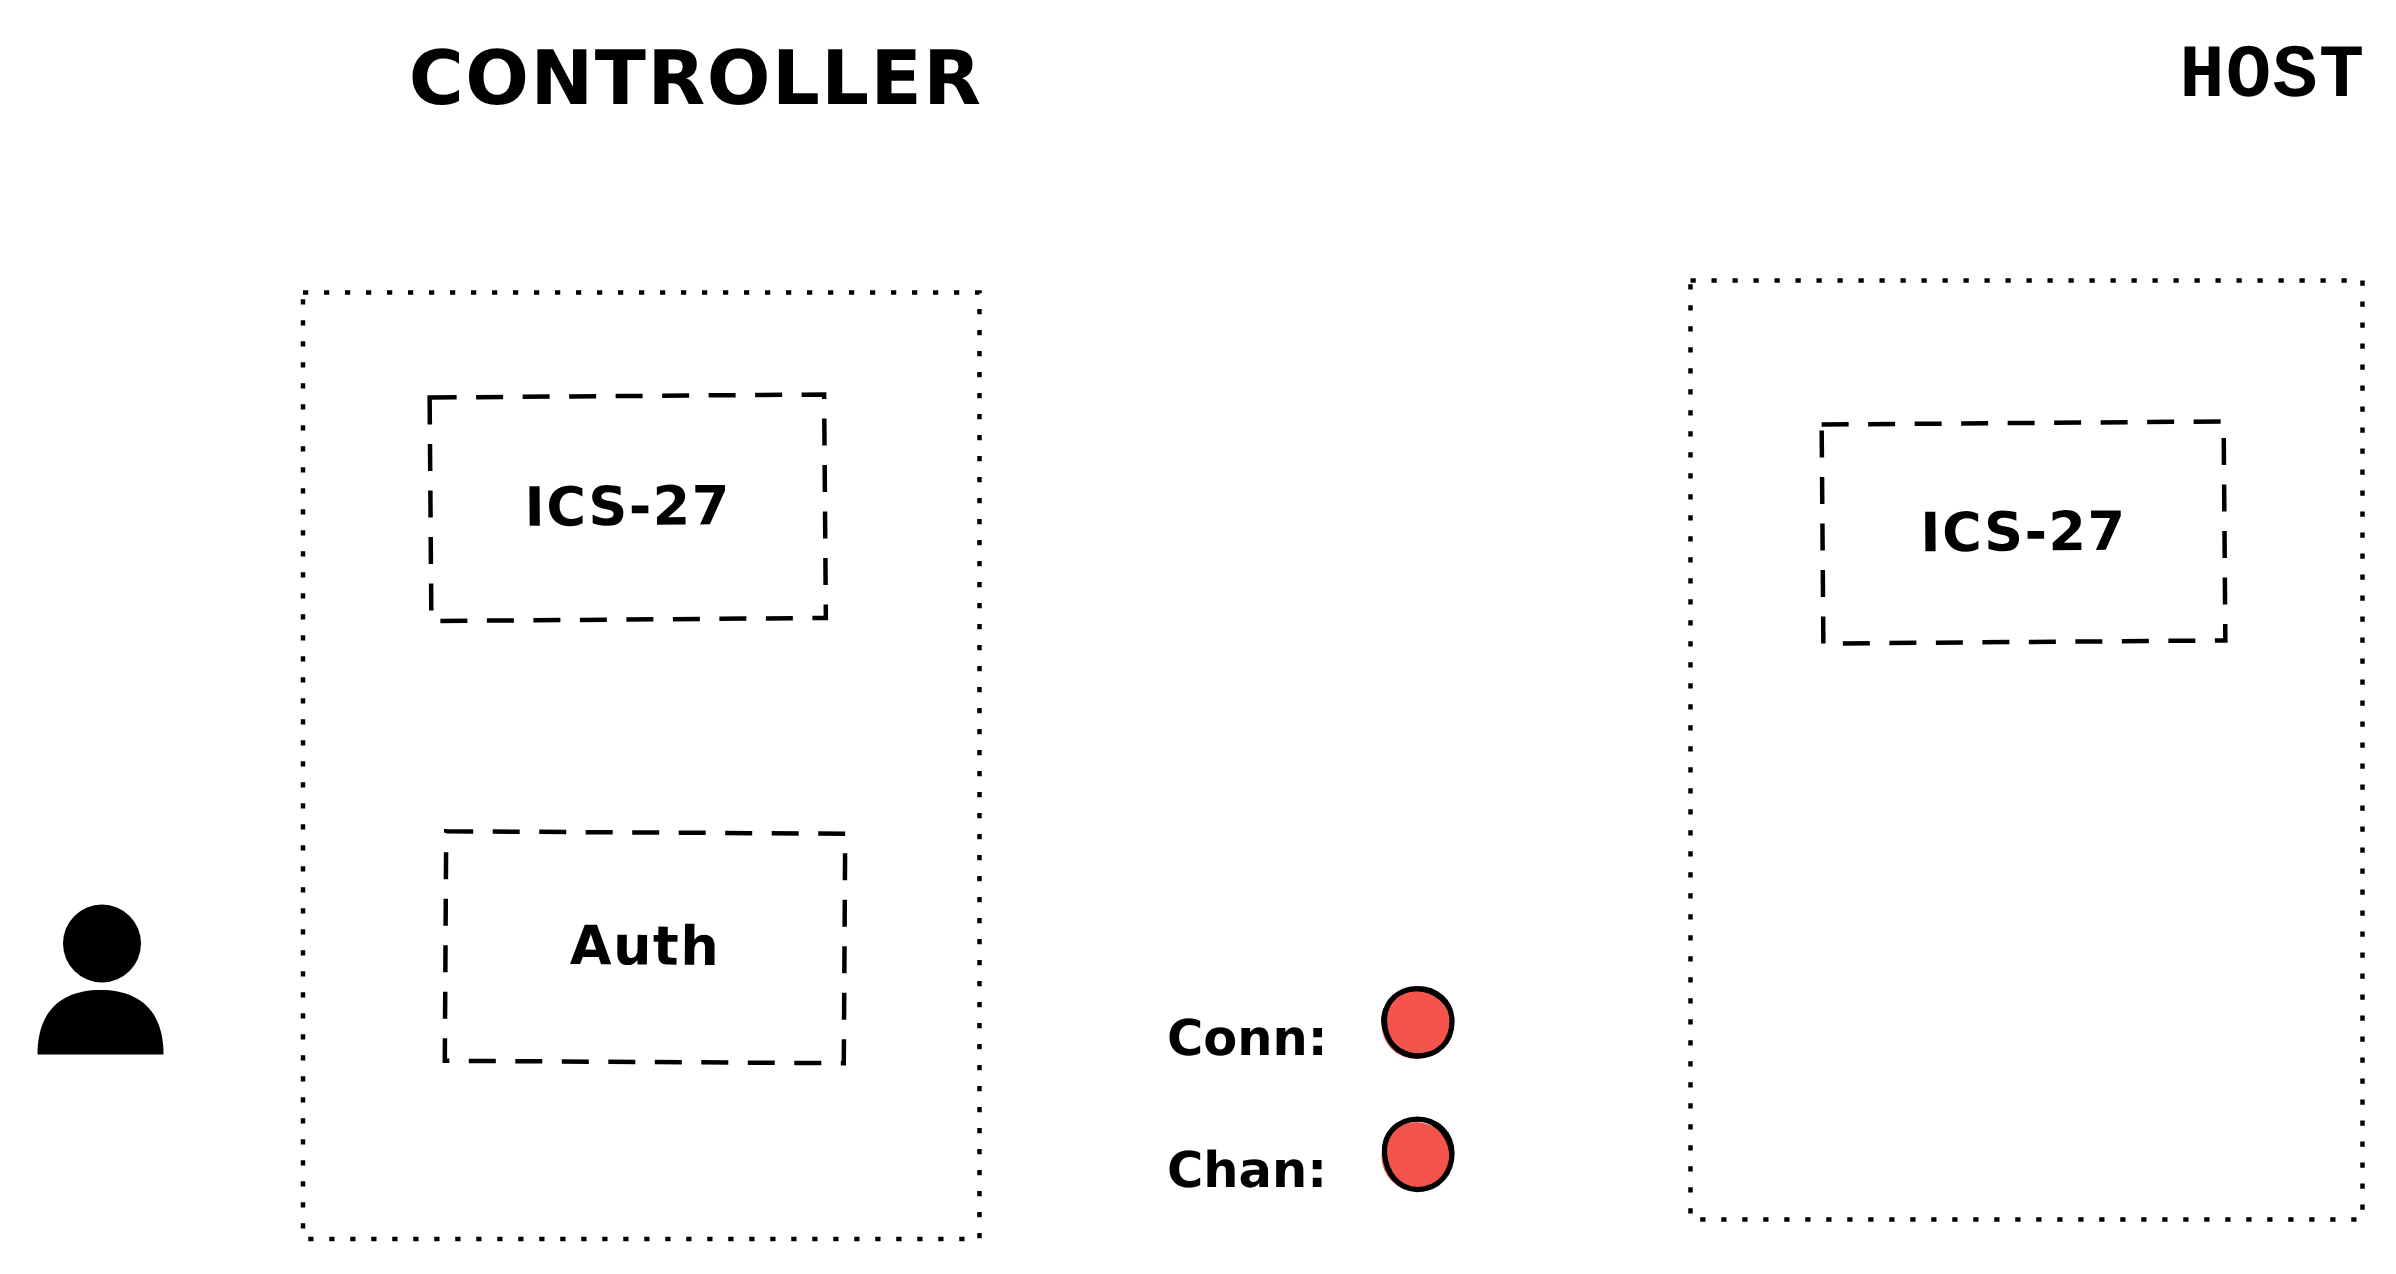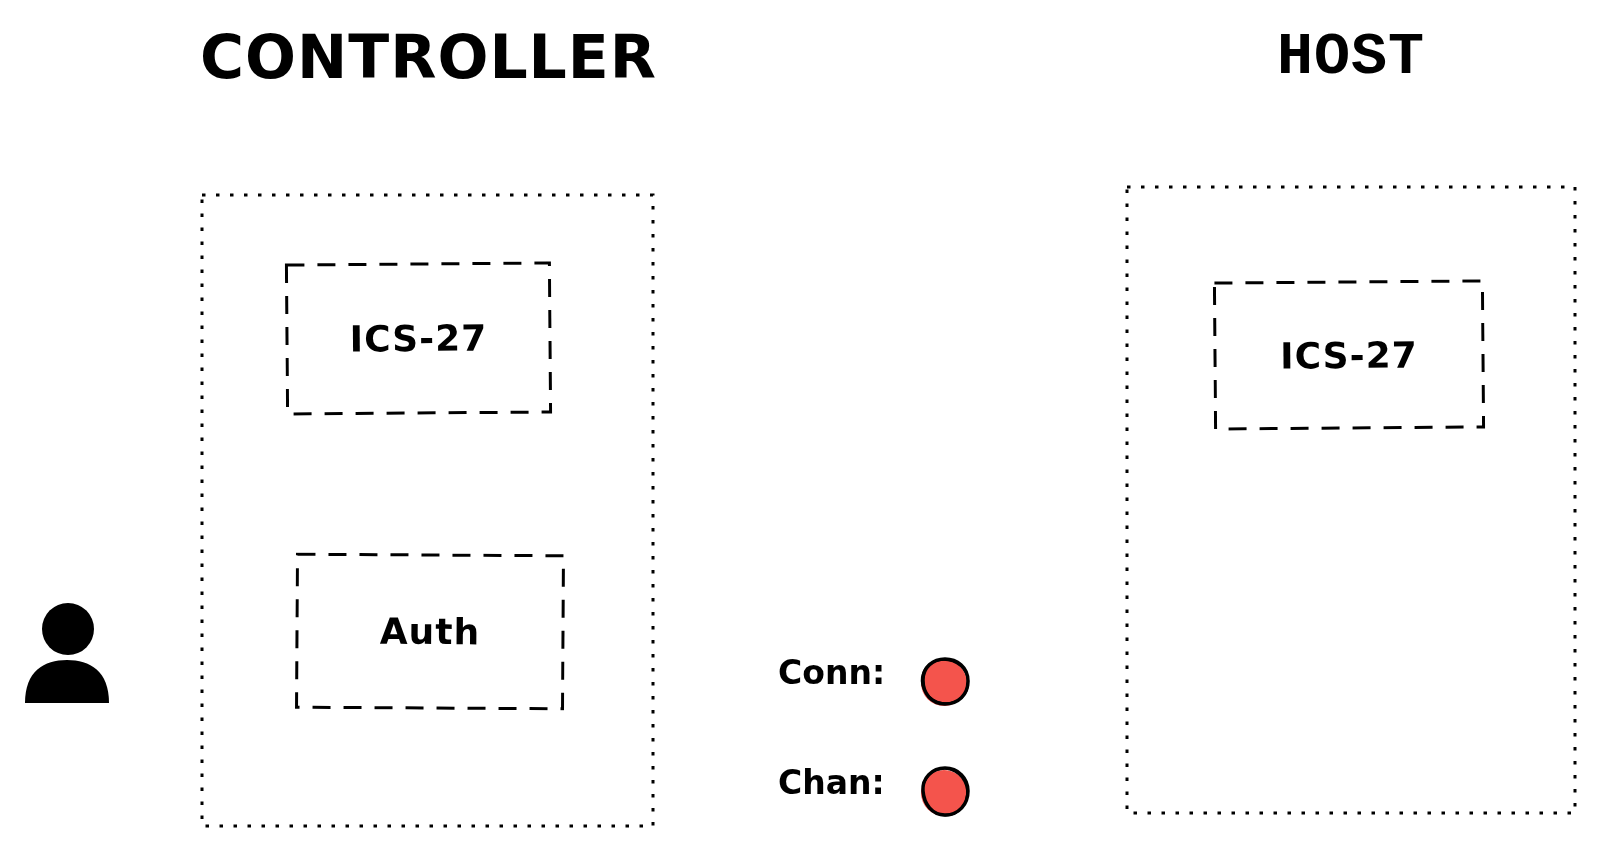--- a/index.html
+++ b/index.html
@@ -11,22 +11,22 @@
     position: relative;
     width: 1597px;
     height: 849px;
     background: #ffffff;
     color: #000000;
     font-family: "DejaVu Sans", sans-serif;
     overflow: hidden;
   }
   .panel-title {
     position: absolute;
-    text-align: center;
-    font-size: 60px;
+    text-align: right;
+    font-size: 50px;
     font-weight: 700;
     letter-spacing: 1px;
     line-height: 1;
     top: 27px;
     white-space: nowrap;
   }
   .controller-title { left: 200px; width: 455px; }
   .host-title { left: 1125px; width: 452px; font-family: Liberation Mono, monospace; }
 
   .panel { position: absolute; text-align: center; }
@@ -59,24 +59,24 @@
     top: 599px;
     width: 88px;
     height: 106px;
   }
 
   .status-row {
     position: absolute;
     left: 778px;
     height: 58px;
     display: flex;
-    align-items: flex-start;
+    align-items: flex-end;
   }
   .status-row.row-conn { top: 653px; }
-  .status-row.row-chan { top: 763px; }
+  .status-row.row-chan { top: 741px; }
   .status-label {
     font-size: 33px;
     font-weight: 700;
     width: 138px;
     white-space: nowrap;
   }
   .status-dot {
     width: 58px;
     height: 58px;
     display: block;

